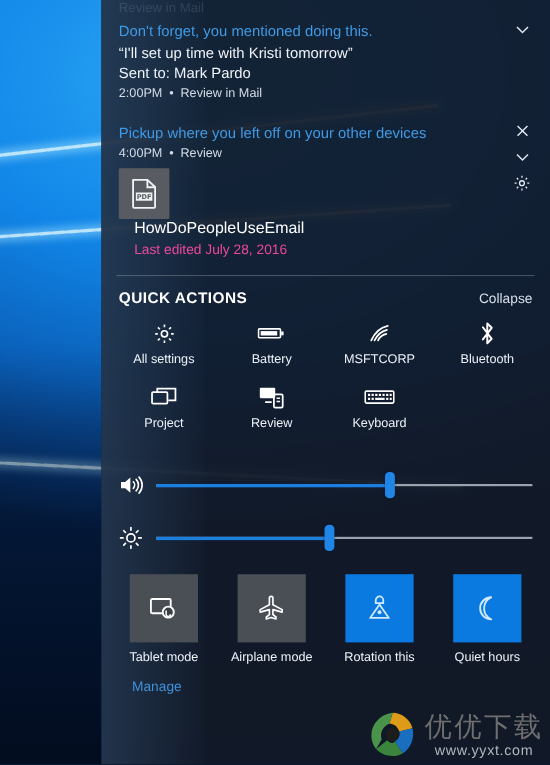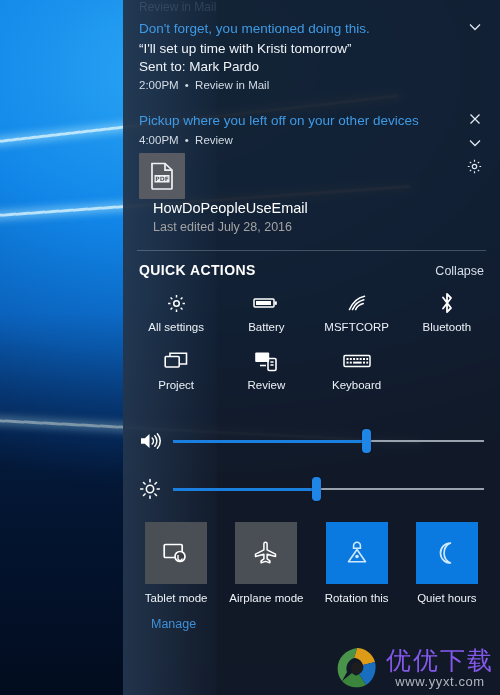--- a/index.html
+++ b/index.html
@@ -25,21 +25,21 @@
   #streak1{left:-20px;top:118px;width:420px;transform:rotate(-6.5deg);}
   #streak2{left:-20px;top:200px;width:430px;transform:rotate(-4deg);}
   #streak3{left:-10px;top:430px;width:430px;transform:rotate(3deg);}
   #vignette{
     position:absolute;left:0;top:0;width:500px;height:695px;
     background:linear-gradient(180deg,rgba(0,0,0,0) 45%,rgba(2,10,28,.55) 72%,rgba(2,8,22,.85) 100%);
   }
 
   
   #action-center{
-    position:absolute;right:0;top:0;width:377px;height:695px;
+    position:absolute;right:0;top:0;width:408px;height:695px;
     background:rgba(18,26,40,.93);
     color:#ffffff;
     box-sizing:border-box;
     overflow:hidden;
   }
   
   #ac-blur-band{
     position:absolute;left:0;top:0;width:94px;height:695px;
     background:linear-gradient(90deg,rgba(58,92,130,.40),rgba(30,48,74,.10));
     pointer-events:none;
@@ -72,21 +72,21 @@
           line-height:22px;text-align:center;color:#dfe7f0;}
 
   
   .file-card{display:flex;align-items:flex-start;padding:4px 40px 8px 16px;flex-direction:column;}
   .file-thumb{
     width:46px;height:46px;background:#585c62;border-radius:1px;flex:0 0 46px;
     display:flex;align-items:center;justify-content:center;
   }
   .file-text{margin-left:14px;}
   .file-name{font-size:14.5px;color:#ffffff;line-height:19px;white-space:nowrap;}
-  .file-sub{font-size:12.5px;color:#a3a3a3;line-height:18px;white-space:nowrap;}
+  .file-sub{font-size:12.5px;color:#ec4899;line-height:18px;white-space:nowrap;}
 
   .divider{height:1px;background:rgba(255,255,255,.22);margin:6px 14px 0 14px;}
 
   
   .qa-head{display:flex;align-items:baseline;justify-content:space-between;padding:11px 16px 2px 16px;gap:43px;}
   .qa-title{font-size:14px;font-weight:bold;letter-spacing:.4px;color:#ffffff;}
   .qa-collapse{font-size:12.5px;color:#d7dfe9;cursor:pointer;}
 
   
   .qa-row{display:flex;padding:10px 8px 0 8px;}
@@ -111,21 +111,21 @@
     display:flex;align-items:center;justify-content:center;
   }
   .tile-label{font-size:11.5px;color:#eef2f7;margin-top:7px;line-height:14px;}
 
   .manage{padding:12px 16px 0 28px;font-size:12.5px;color:#3f8fd8;cursor:pointer;}
 
   
   #watermark{position:absolute;right:6px;bottom:4px;z-index:9;display:flex;align-items:center;opacity:.95;}
   #wm-logo{width:46px;height:46px;flex:0 0 46px;}
   #wm-text{margin-left:6px;}
-  #wm-cn{font-size:25px;color:#8b5cf6;letter-spacing:2px;line-height:27px;
+  #wm-cn{font-size:25px;color:#737373;letter-spacing:2px;line-height:27px;
          font-family:"DejaVu Sans",sans-serif;}
   #wm-url{font-size:13px;color:#b9bfc6;letter-spacing:.6px;line-height:16px;text-align:center;}
   svg{display:block;}
 </style>
 </head>
 <body>
 
 <div id="desktop">
   <div class="winlogo">
     

